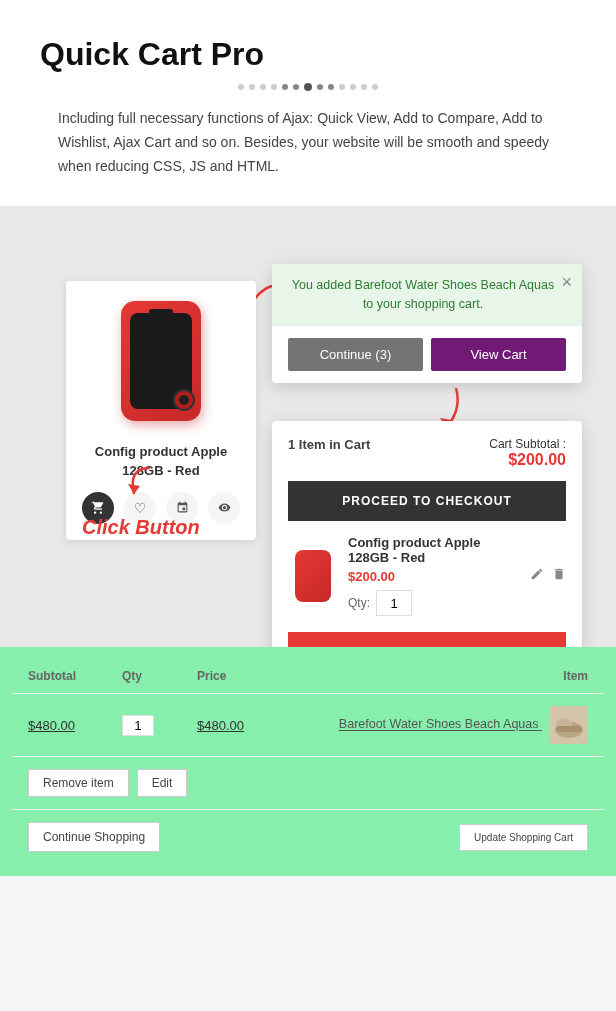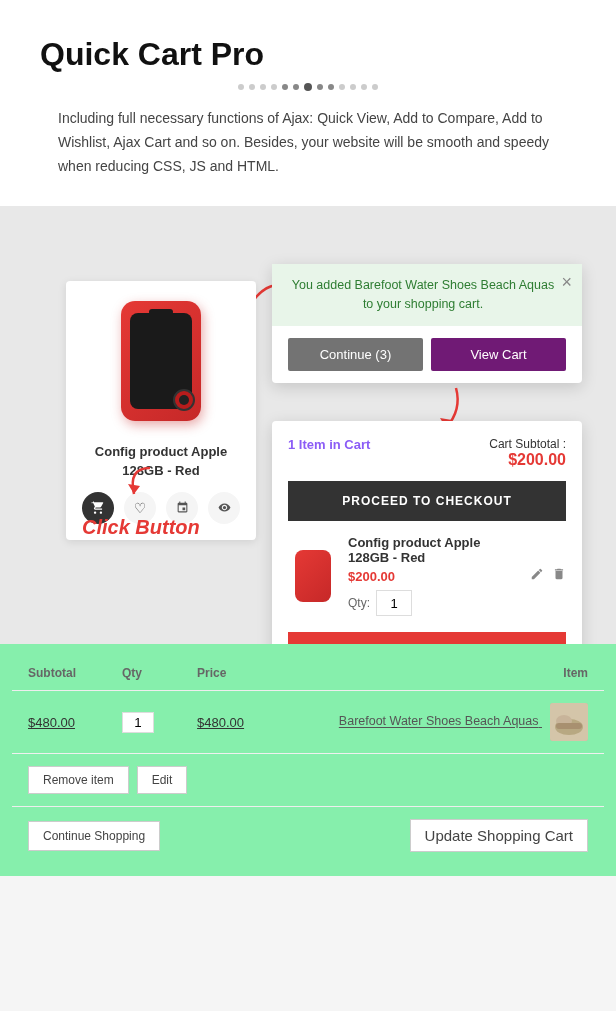--- a/index.html
+++ b/index.html
@@ -236,21 +236,21 @@
       padding: 16px;
     }
     .cart-header {
       display: flex;
       justify-content: space-between;
       align-items: flex-start;
       margin-bottom: 12px;
     }
     .cart-count {
       font-size: 13px;
-      color: #8b5cf6;
+      color: #404040;
     }
     .cart-count span { font-weight: bold; }
     .cart-subtotal {
       text-align: right;
     }
     .cart-subtotal-label {
       font-size: 12px;
       color: #333;
     }
     .cart-subtotal-amount {
@@ -419,21 +419,21 @@
       border: 1px solid #ccc;
       padding: 7px 14px;
       font-size: 12px;
       cursor: pointer;
       color: #444;
     }
     .btn-update-cart {
       background: #fff;
       border: 1px solid #ccc;
       padding: 7px 14px;
-      font-size: 15px;
+      font-size: 10px;
       cursor: pointer;
       color: #444;
     }
 
     
     .demo-inner {
       position: relative;
       height: 620px;
     }
   </style>

